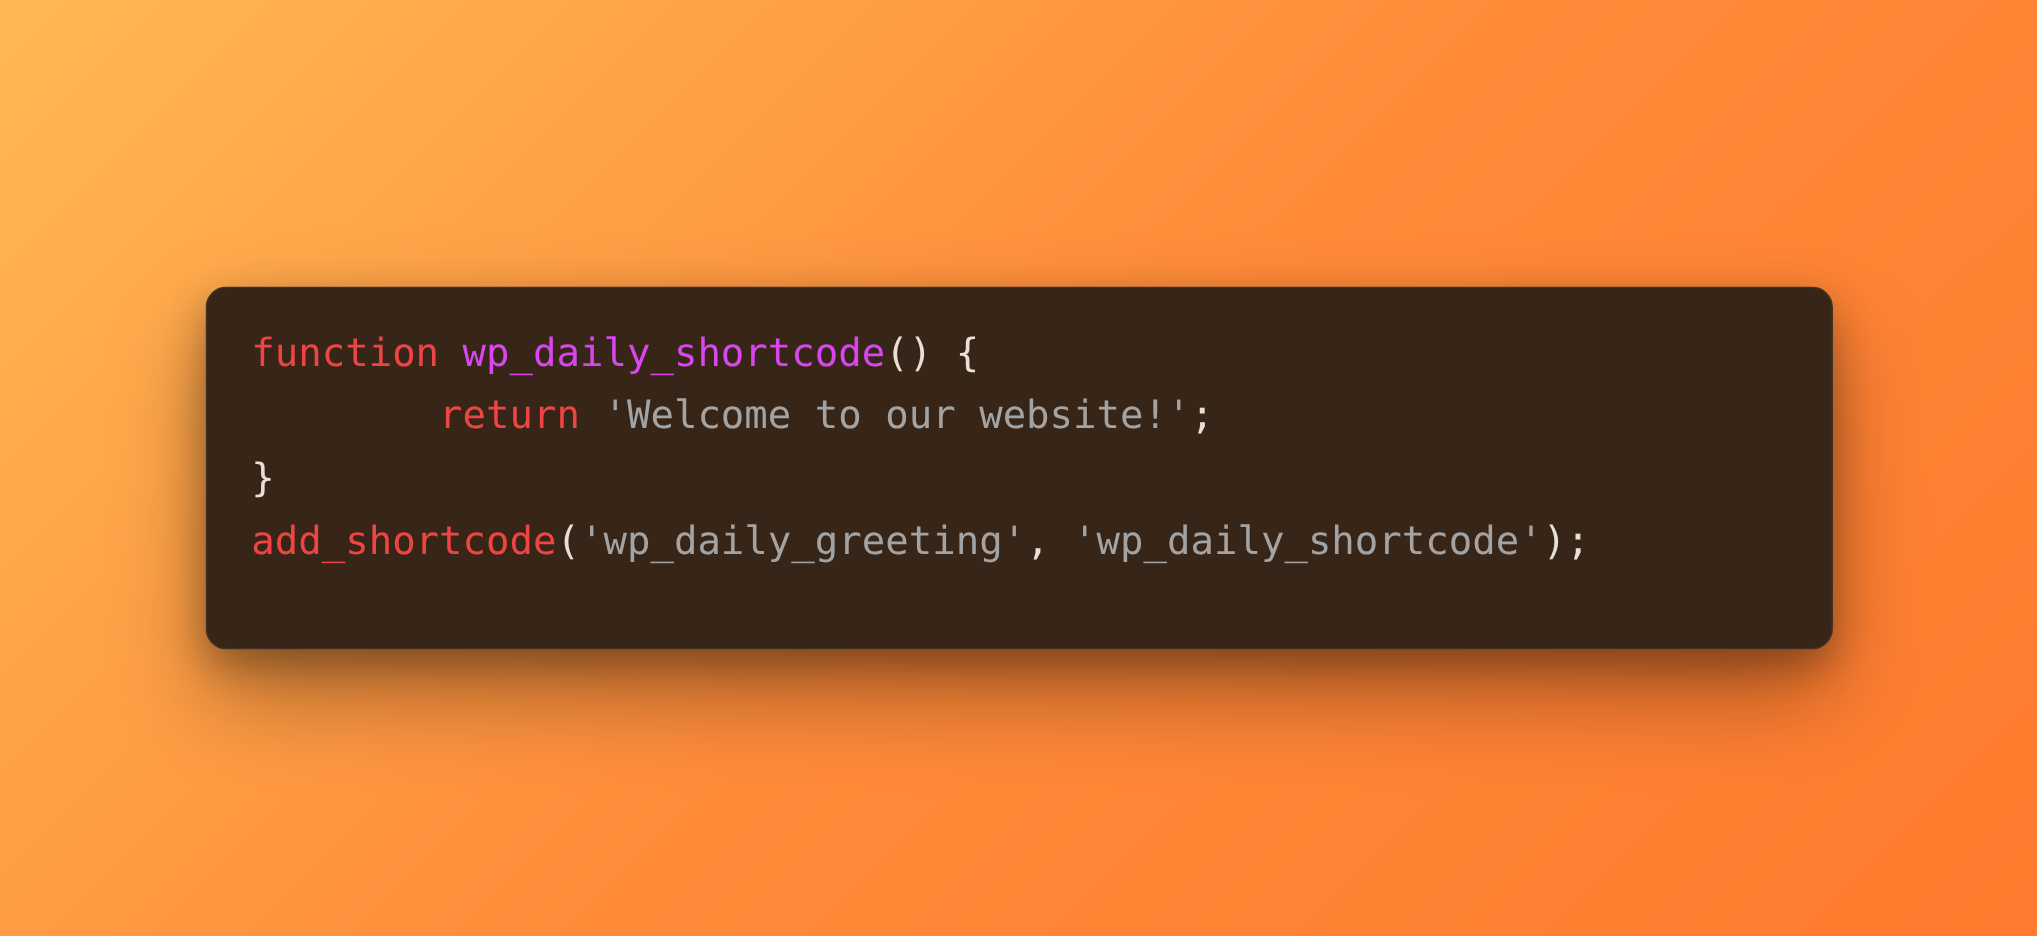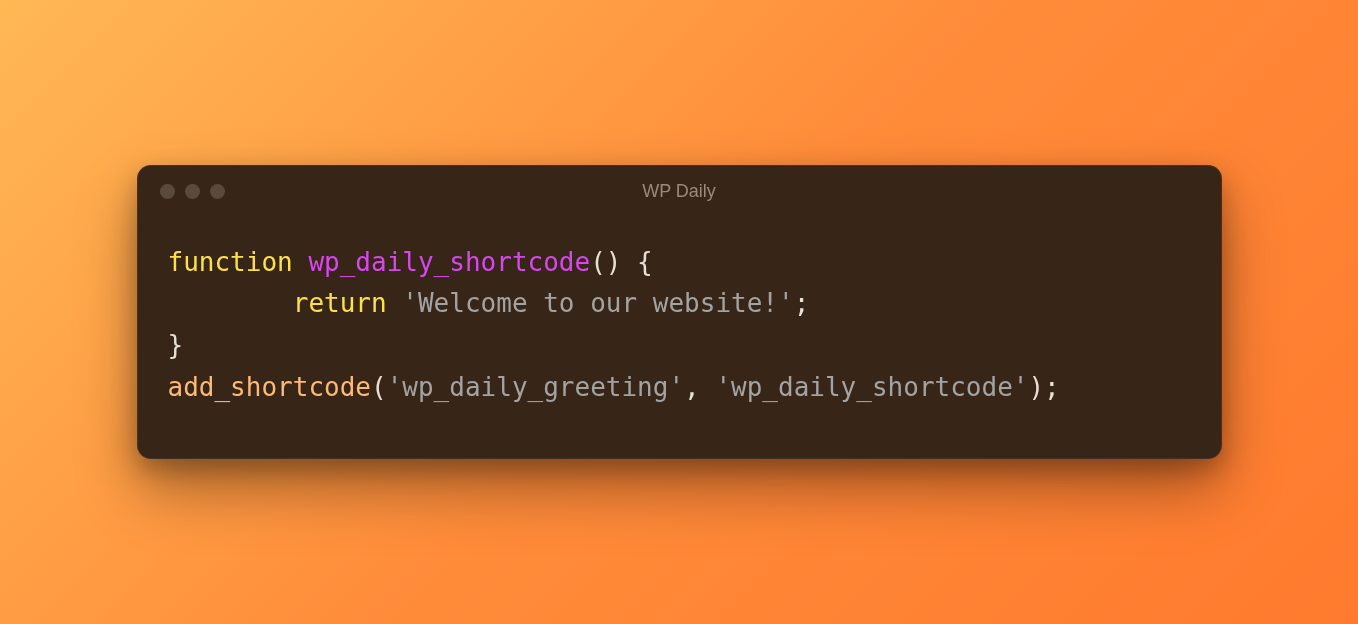--- a/index.html
+++ b/index.html
@@ -53,44 +53,36 @@
       pointer-events: none;
     }
     .code-area {
       padding: 24px 30px 50px 30px;
       font-size: 26px;
       line-height: 1.6;
       white-space: pre;
       color: #e8e0d5;
     }
     .tok-keyword {
-      color: #fde047;
+      color: #ef4444;
     }
     .tok-func {
       color: #d946ef;
     }
     .tok-string {
       color: #a3a3a3;
     }
     .tok-punct {
       color: #e8e0d5;
     }
     .tok-call {
-      color: #fdba74;
+      color: #ef4444;
     }
   </style>
 </head>
 <body>
 
 <div class="window">
-  <div class="titlebar">
-    <div class="traffic-lights">
-      <div class="traffic-light"></div>
-      <div class="traffic-light"></div>
-      <div class="traffic-light"></div>
-    </div>
-    <div class="title">WP Daily</div>
-  </div>
   <div class="code-area"><span class="tok-keyword">function</span> <span class="tok-func">wp_daily_shortcode</span><span class="tok-punct">()</span><span class="tok-punct"> {</span>
 <span>        </span><span class="tok-keyword">return</span><span> </span><span class="tok-string">'Welcome to our website!'</span><span class="tok-punct">;</span>
 <span class="tok-punct">}</span>
 <span class="tok-call">add_shortcode</span><span class="tok-punct">(</span><span class="tok-string">'wp_daily_greeting'</span><span class="tok-punct">, </span><span class="tok-string">'wp_daily_shortcode'</span><span class="tok-punct">);</span></div>
 </div>
 
 </body></html>

